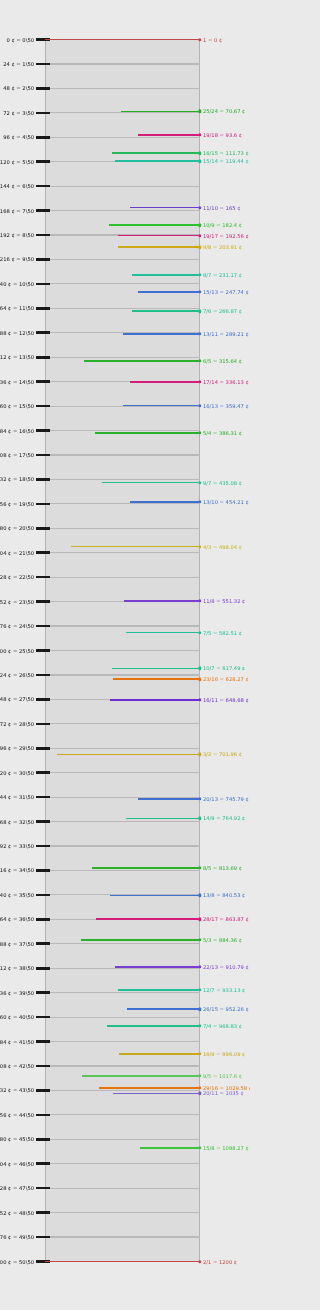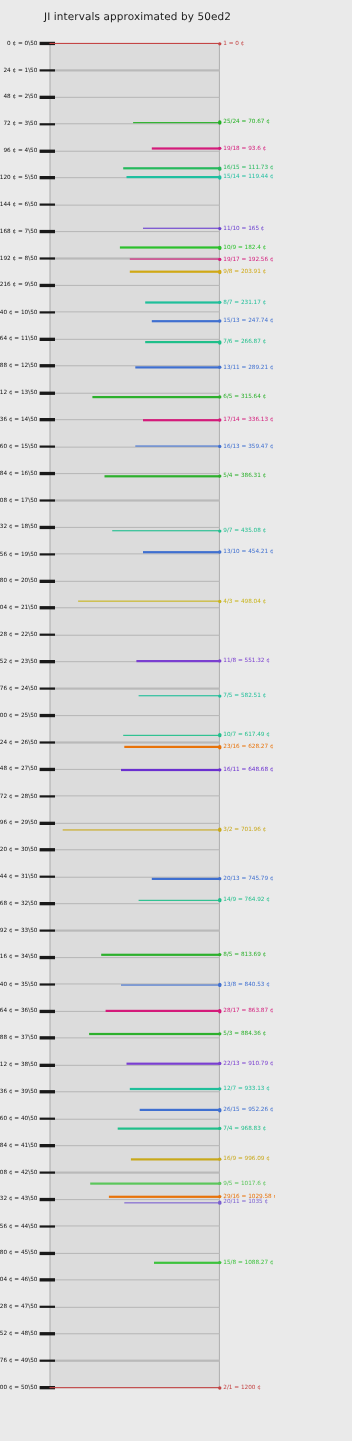--- a/index.html
+++ b/index.html
@@ -83,21 +83,20 @@
     font-size: 5.2px;
     white-space: nowrap;
     transform: translateY(-50%);
   }
 </style>
 </head>
 <body>
 
 <div id="root">
 
-  <div id="chart-title">JI intervals approximated by 50ed2</div>
 
   <div id="plot-area"></div>
 
   <div id="gridlayer">
       <div class="gridline" style="top: 63.34px;"></div>
       <div class="gridline" style="top: 87.78px;"></div>
       <div class="gridline" style="top: 112.22px;"></div>
       <div class="gridline" style="top: 136.66px;"></div>
       <div class="gridline" style="top: 161.1px;"></div>
       <div class="gridline" style="top: 185.54px;"></div>

